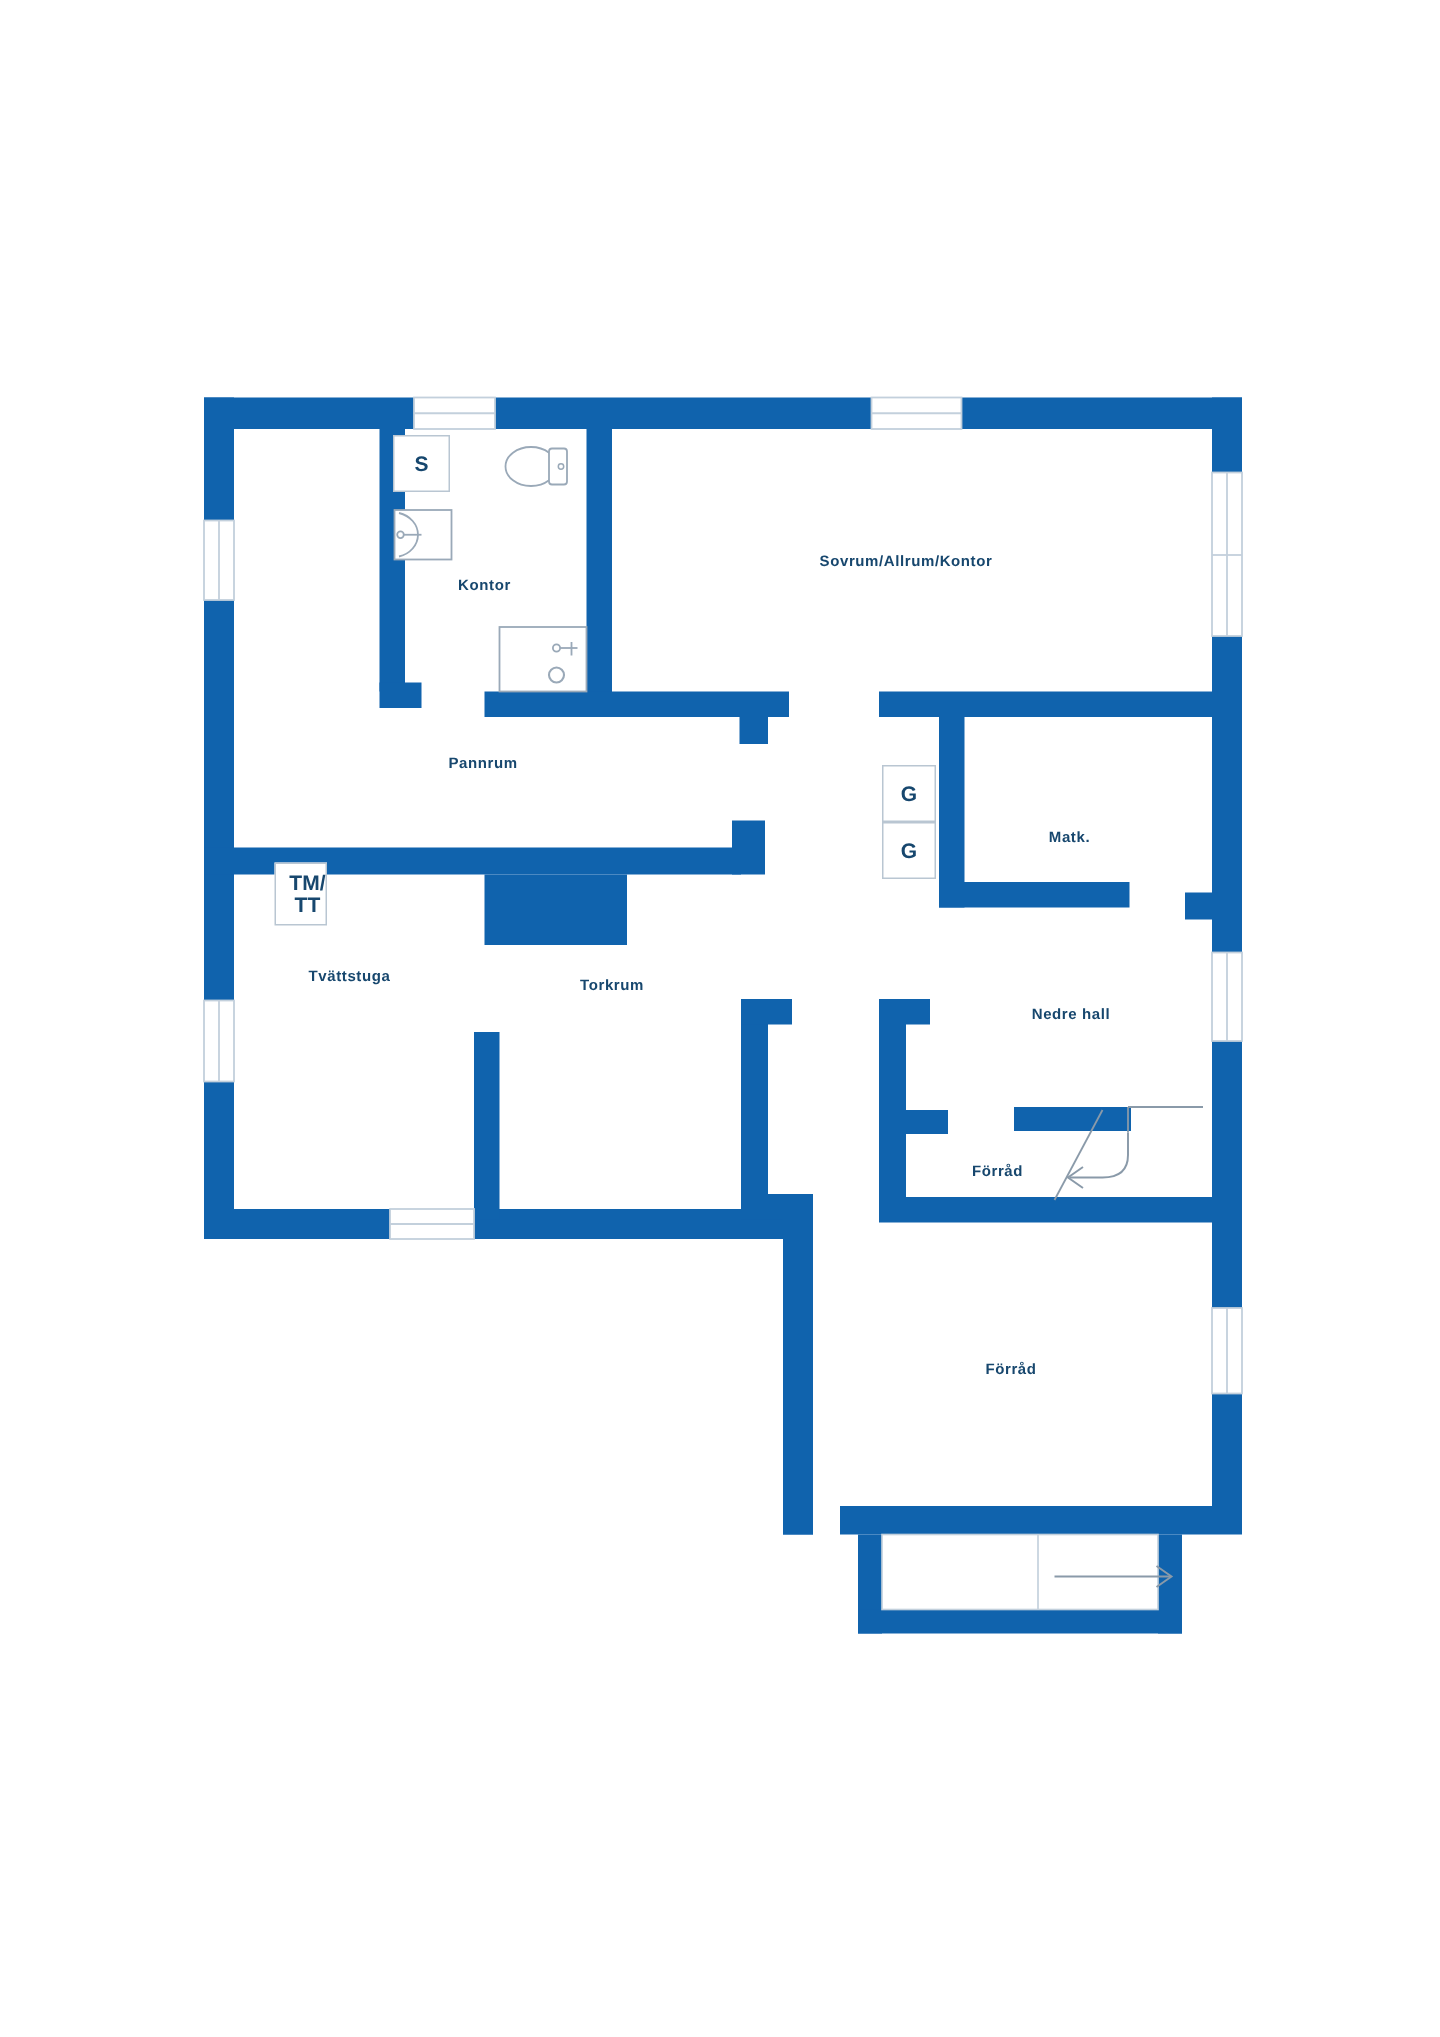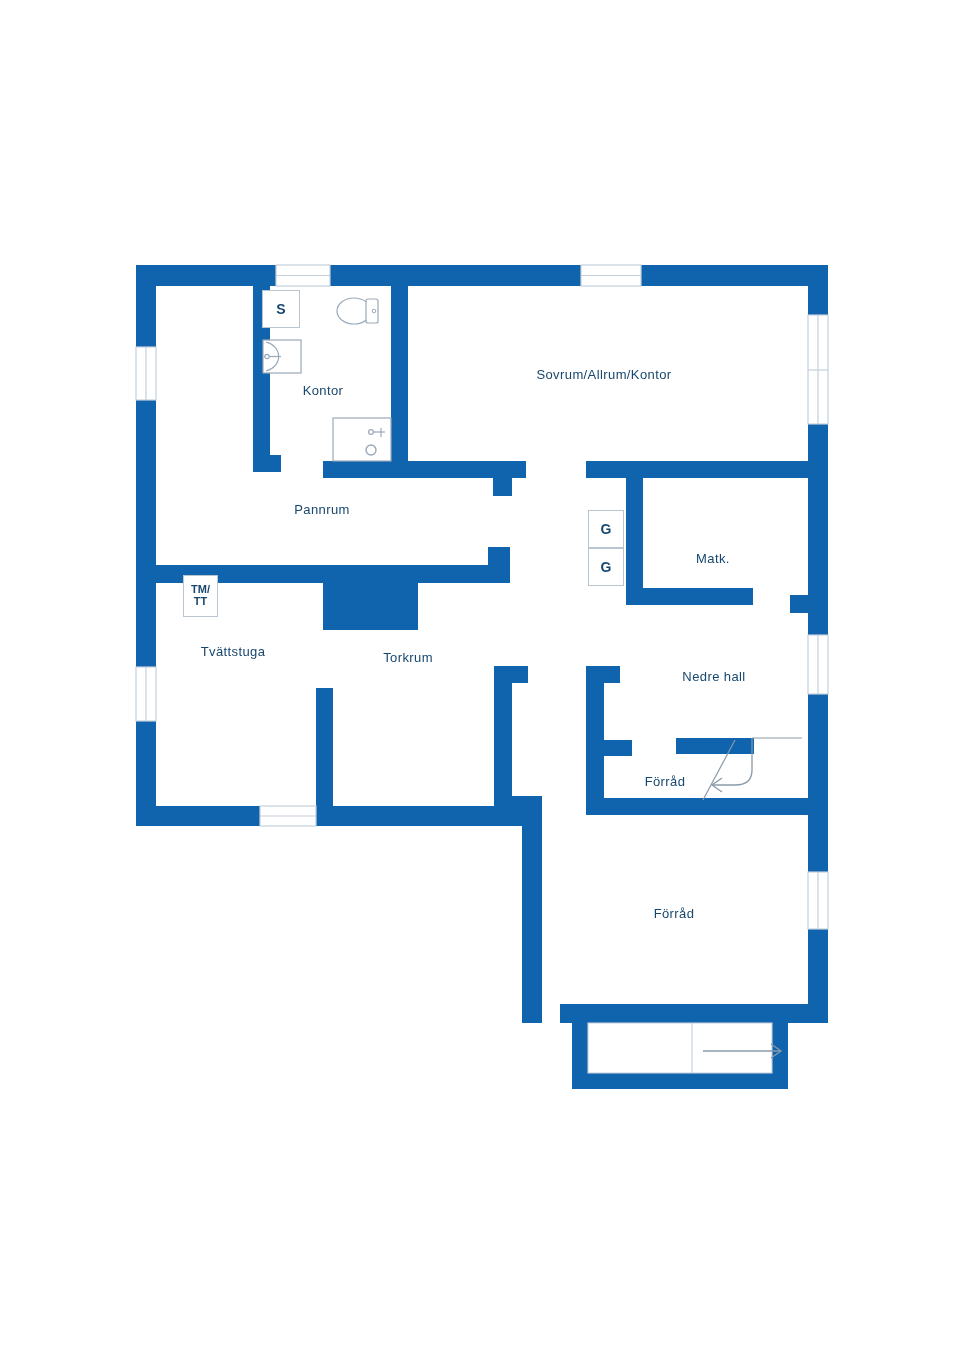--- a/index.html
+++ b/index.html
@@ -18,22 +18,22 @@
     position: absolute;
     left: 0;
     top: 0;
     width: 960px;
     height: 1358px;
   }
   .room-label {
     position: absolute;
     color: #17476e;
     font-family: "Liberation Sans", sans-serif;
-    font-weight: normal;
-    font-size: 13px;
+    font-weight: bold;
+    font-size: 10px;
     letter-spacing: 0.4px;
     white-space: nowrap;
     transform: translate(-50%, -50%);
     text-align: center;
     line-height: 1.15;
   }
   .tag-box {
     position: absolute;
     background: #ffffff;
     border: 1px solid #b9c6d2;
@@ -209,17 +209,17 @@
 <div class="room-label" style="left:604px; top:375px;">Sovrum/Allrum/Kontor</div>
 <div class="room-label" style="left:322px; top:510px;">Pannrum</div>
 <div class="room-label" style="left:713px; top:559px;">Matk.</div>
 <div class="room-label" style="left:233px; top:652px;">Tvättstuga</div>
 <div class="room-label" style="left:408px; top:658px;">Torkrum</div>
 <div class="room-label" style="left:714px; top:677px;">Nedre hall</div>
 <div class="room-label" style="left:665px; top:782px;">Förråd</div>
 <div class="room-label" style="left:674px; top:914px;">Förråd</div>
 
 <div class="tag-box" style="left:262px; top:290px; width:38px; height:38px;">S</div>
-<div class="tag-box" style="left:183px; top:575px; width:35px; height:42px; font-size:11px;">
+<div class="tag-box" style="left:183px; top:575px; width:35px; height:42px; font-size:14px;justify-content:flex-end;">
     <span id="tmtt">TM/<br>TT</span>
   </div>
 <div class="tag-box" style="left:588px; top:510px; width:36px; height:38px;">G</div>
 <div class="tag-box" style="left:588px; top:548px; width:36px; height:38px;">G</div>
 
 </body></html>

